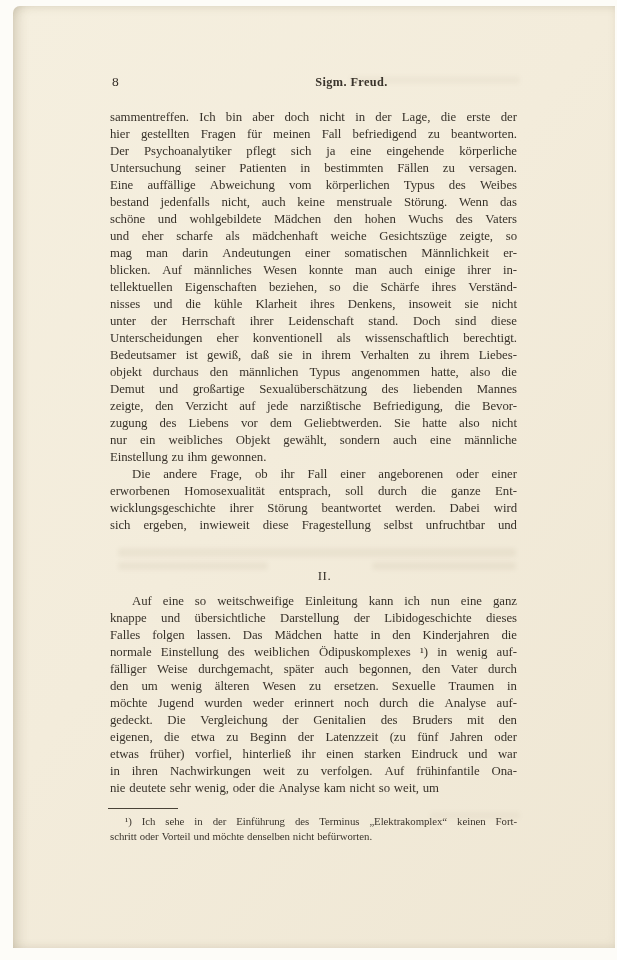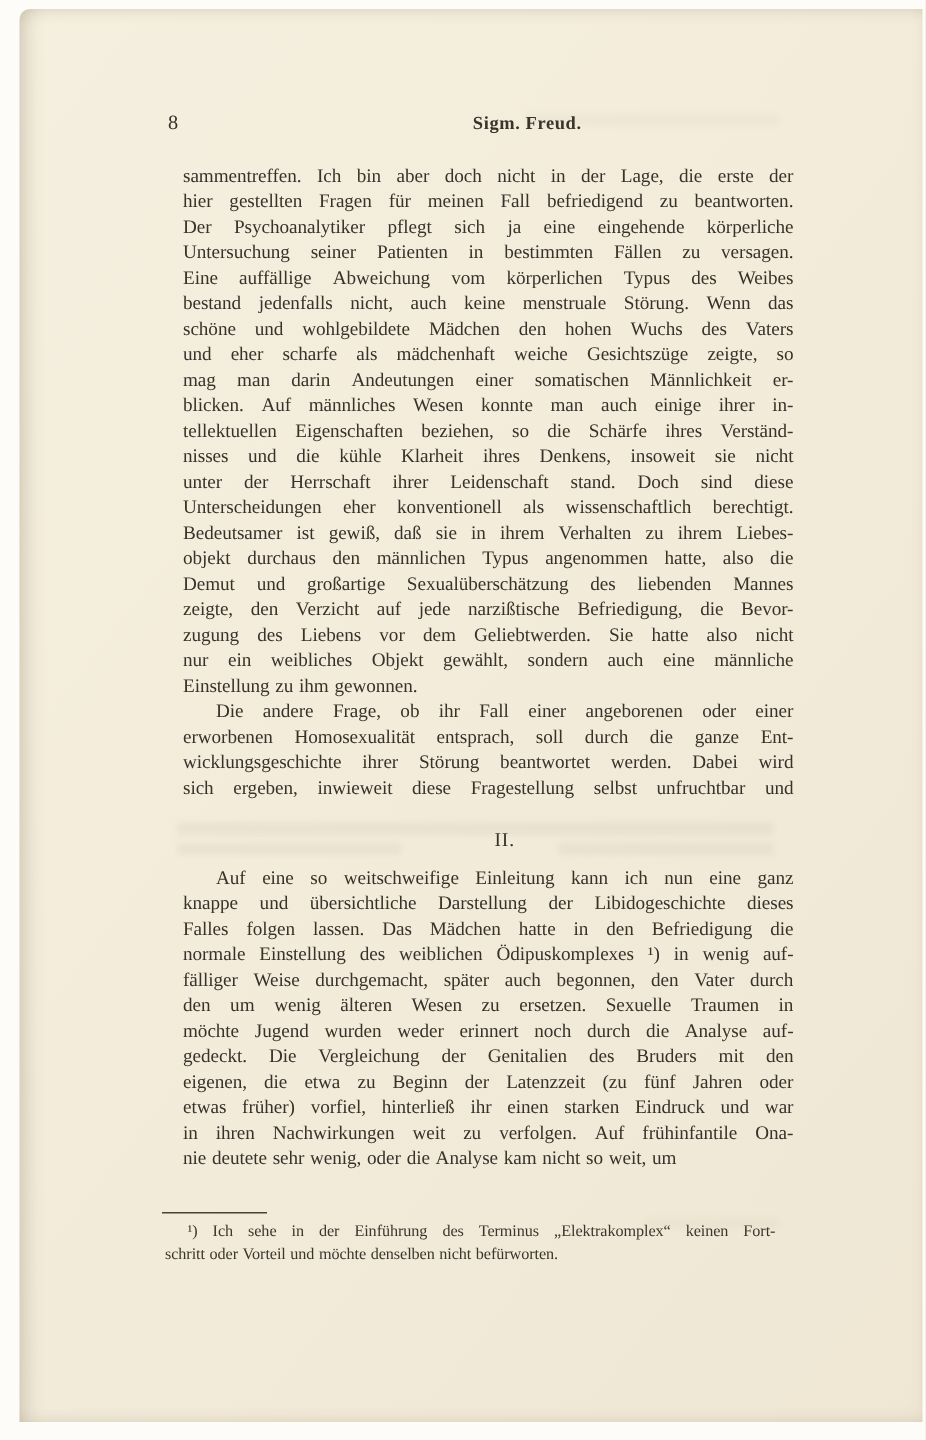--- a/index.html
+++ b/index.html
@@ -41,42 +41,42 @@
     top: 75px;
     width: 407px;
     text-align: center;
     font-size: 12.3px;
     font-weight: bold;
     letter-spacing: 0.4px;
     color: #3a342c;
   }
   .content {
     position: absolute;
-    left: 122px;
+    left: 110px;
     top: 110px;
     width: 407px;
     font-size: 12.8px;
     letter-spacing: -0.05px;
     color: #38322a;
     text-rendering: optimizeLegibility;
   }
   .tline {
     display: flex;
     justify-content: space-between;
     height: 17px;
     white-space: nowrap;
   }
   .tline span { flex: 0 0 auto; }
   .tline-last {
     justify-content: flex-start;
     gap: 0.30em;
   }
   .para-indent .tline:first-child { padding-left: 22px; }
   .heading {
-    margin-top: 17px;
+    margin-top: 33px;
     margin-bottom: 9px;
     height: 17px;
     text-align: center;
     text-indent: 22px;
     letter-spacing: 0.6px;
     font-size: 13px;
     color: #38322a;
   }
   .footnote-rule {
     position: absolute;
@@ -418,21 +418,21 @@
         </div>
         <div class="tline">
           <span>Falles</span>
           <span>folgen</span>
           <span>lassen.</span>
           <span>Das</span>
           <span>Mädchen</span>
           <span>hatte</span>
           <span>in</span>
           <span>den</span>
-          <span>Befriedigung</span>
+          <span>Kinderjahren</span>
           <span>die</span>
         </div>
         <div class="tline">
           <span>normale</span>
           <span>Einstellung</span>
           <span>des</span>
           <span>weiblichen</span>
           <span>Ödipuskomplexes</span>
           <span>¹)</span>
           <span>in</span>

